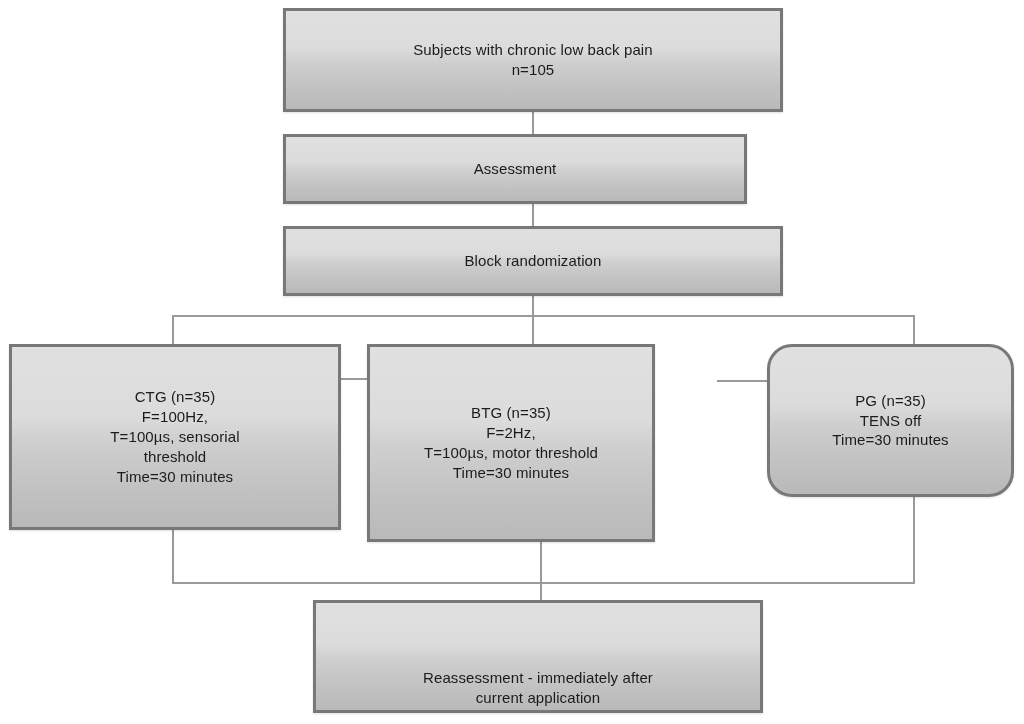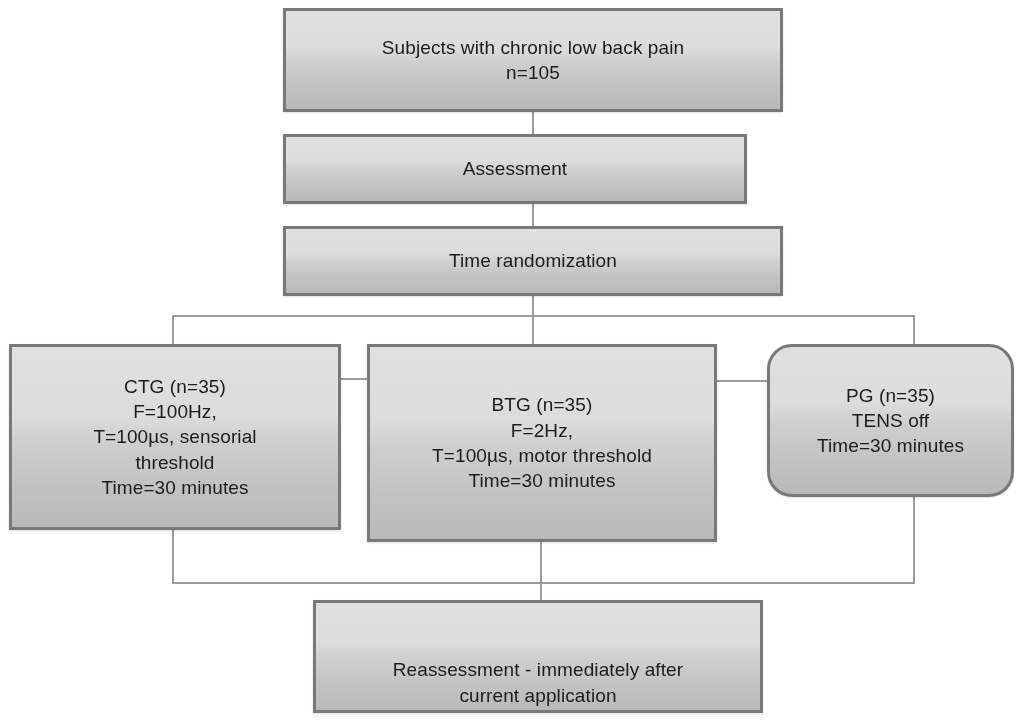--- a/index.html
+++ b/index.html
@@ -32,33 +32,33 @@
                 #b9b9b9 100%);
     display: flex;
     align-items: center;
     justify-content: center;
     z-index: 3;
     box-shadow: 0 1px 2px rgba(0,0,0,0.12);
   }
   .node-text {
     text-align: center;
     color: #1b1b1b;
-    font-size: 19px;
+    font-size: 15px;
     line-height: 1.33;
     letter-spacing: 0.1px;
     padding: 2px 8px;
     white-space: pre-line;
   }
 
   
   #node-subjects      { left: 283px; top:   8px; width: 500px; height: 104px; }
   #node-assessment    { left: 283px; top: 134px; width: 464px; height:  70px; }
   #node-randomization { left: 283px; top: 226px; width: 500px; height:  70px; }
   #node-ctg           { left:   9px; top: 344px; width: 332px; height: 186px; }
-  #node-btg           { left: 367px; top: 344px; width: 350px; height: 198px; }
+  #node-btg           { left: 367px; top: 344px; width: 288px; height: 198px; }
   #node-pg            { left: 767px; top: 344px; width: 247px; height: 153px; border-radius: 25px; }
   #node-reassessment  { left: 313px; top: 600px; width: 450px; height: 113px; align-items: flex-end; }
 
   
   .conn {
     position: absolute;
     background: #9a9a9a;
     z-index: 1;
   }
   .conn-v { width: 2px; }
@@ -112,21 +112,21 @@
   <div class="node" id="node-subjects">
     <div class="node-text">Subjects with chronic low back pain
 n=105</div>
   </div>
 
   <div class="node" id="node-assessment">
     <div class="node-text">Assessment</div>
   </div>
 
   <div class="node" id="node-randomization">
-    <div class="node-text">Time randomization</div>
+    <div class="node-text">Block randomization</div>
   </div>
 
   <div class="node" id="node-ctg">
     <div class="node-text">CTG (n=35)
 F=100Hz,
 T=100µs, sensorial
 threshold
 Time=30 minutes</div>
   </div>
 

